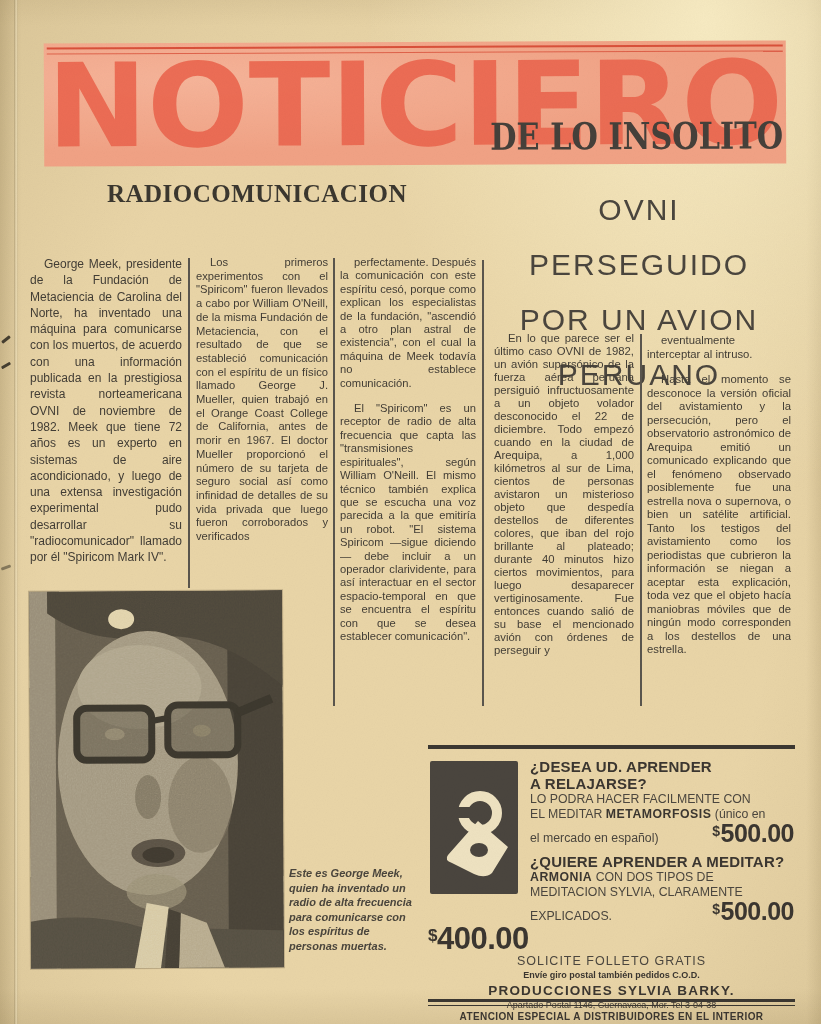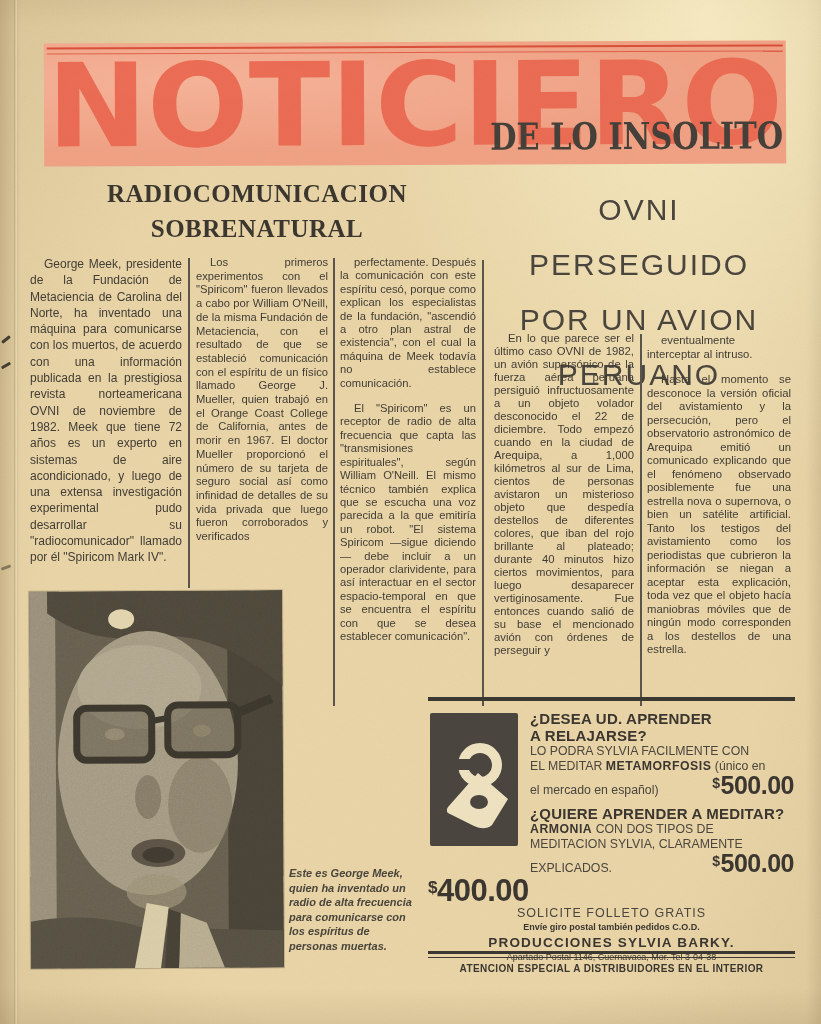--- a/index.html
+++ b/index.html
@@ -53,21 +53,21 @@
   .vC{left:482px;top:260px;height:446px;}
   .vD{left:640px;top:334px;height:372px;}
 
   
   .photo{position:absolute;left:30px;top:591px;width:253px;height:377px;transform:rotate(-.3deg);
     box-shadow:0 0 0 1px rgba(70,60,45,.25);}
   .caption{position:absolute;left:289px;top:866px;width:132px;
     font-style:italic;font-weight:bold;font-size:11px;line-height:14.5px;color:#4a453c;}
 
   
-  .ad{position:absolute;left:428px;top:697px;width:367px;height:262px;color:#3b3630;}
+  .ad{position:absolute;left:428px;top:745px;width:367px;height:262px;color:#3b3630;}
   .ad-rule-top{position:absolute;top:0;left:0;right:0;height:4px;background:#3b3731;}
   .ad-logo{position:absolute;left:2px;top:16px;width:88px;height:133px;}
   .ad-right{position:absolute;left:102px;top:13px;width:264px;}
   .ad-h{font-size:15px;font-weight:bold;line-height:17px;letter-spacing:.2px;}
   .ad-b{font-size:12.3px;line-height:14.6px;color:#4b463e;}
   .brand{font-weight:bold;letter-spacing:.5px;color:#3b3630;}
   .price-row{display:flex;justify-content:space-between;align-items:baseline;margin-top:-2px;}
   .price{font-weight:bold;font-size:25px;letter-spacing:-.5px;white-space:nowrap;}
   .price .cur{font-size:14px;vertical-align:6px;margin-right:1px;}
   .mt{margin-top:5px;}
@@ -99,21 +99,20 @@
     <div class="rule r1"></div>
     <div class="rule r2"></div>
     <svg width="742" height="123">
       <text x="3" y="103" font-family="DejaVu Sans" font-weight="bold" font-size="116" textLength="736" lengthAdjust="spacingAndGlyphs" fill="#eb6850" opacity="0.93">NOTICIERO</text>
       <text x="446" y="108" font-family="DejaVu Serif" font-weight="bold" font-size="37" textLength="293" lengthAdjust="spacingAndGlyphs" fill="#45403a">DE LO INSOLITO</text>
     </svg>
   </div>
 
   <div class="headline1">
     <div>RADIOCOMUNICACION</div>
-    <div>SOBRENATURAL</div>
   </div>
 
   <div class="headline2">
     <div>OVNI PERSEGUIDO</div>
     <div>POR UN AVION</div>
     <div>PERUANO</div>
   </div>
 
   <div class="col c1">
     <p>George Meek, presidente de la Fundación de Metaciencia de Carolina del Norte, ha inventado una máquina para comunicarse con los muertos, de acuerdo con una información publicada en la prestigiosa revista norteamericana OVNI de noviembre de 1982. Meek que tiene 72 años es un experto en sistemas de aire acondicionado, y luego de una extensa investigación experimental pudo desarrollar su "radiocomunicador" llamado por él "Spiricom Mark IV".</p>
@@ -186,21 +185,21 @@
         <circle cx="50" cy="52" r="17" fill="none" stroke="#eee2c1" stroke-width="10"></circle>
         <rect x="28" y="46" width="12" height="11" fill="#4a453e"></rect>
         <path d="M18 94 L48 60 L78 86 L62 112 Q55 118 44 113 L22 102 Q14 99 18 94 Z" fill="#eee2c1"></path>
         <ellipse cx="49" cy="89" rx="9" ry="7" fill="#4a453e"></ellipse>
       </svg>
     </div>
 
     <div class="ad-right">
       <div class="ad-h">¿DESEA UD. APRENDER</div>
       <div class="ad-h">A RELAJARSE?</div>
-      <div class="ad-b">LO PODRA SYLVIA FACILMENTE CON</div>
+      <div class="ad-b">LO PODRA HACER FACILMENTE CON</div>
       <div class="ad-b">
         <span>EL MEDITAR</span>
         <span class="brand">METAMORFOSIS</span>
         <span>(único en</span>
       </div>
       <div class="price-row">
         <span class="ad-b">el mercado en español)</span>
         <span class="price"><span class="cur">$</span><span>500.00</span></span>
       </div>
       <div class="ad-h mt">¿QUIERE APRENDER A MEDITAR?</div>

